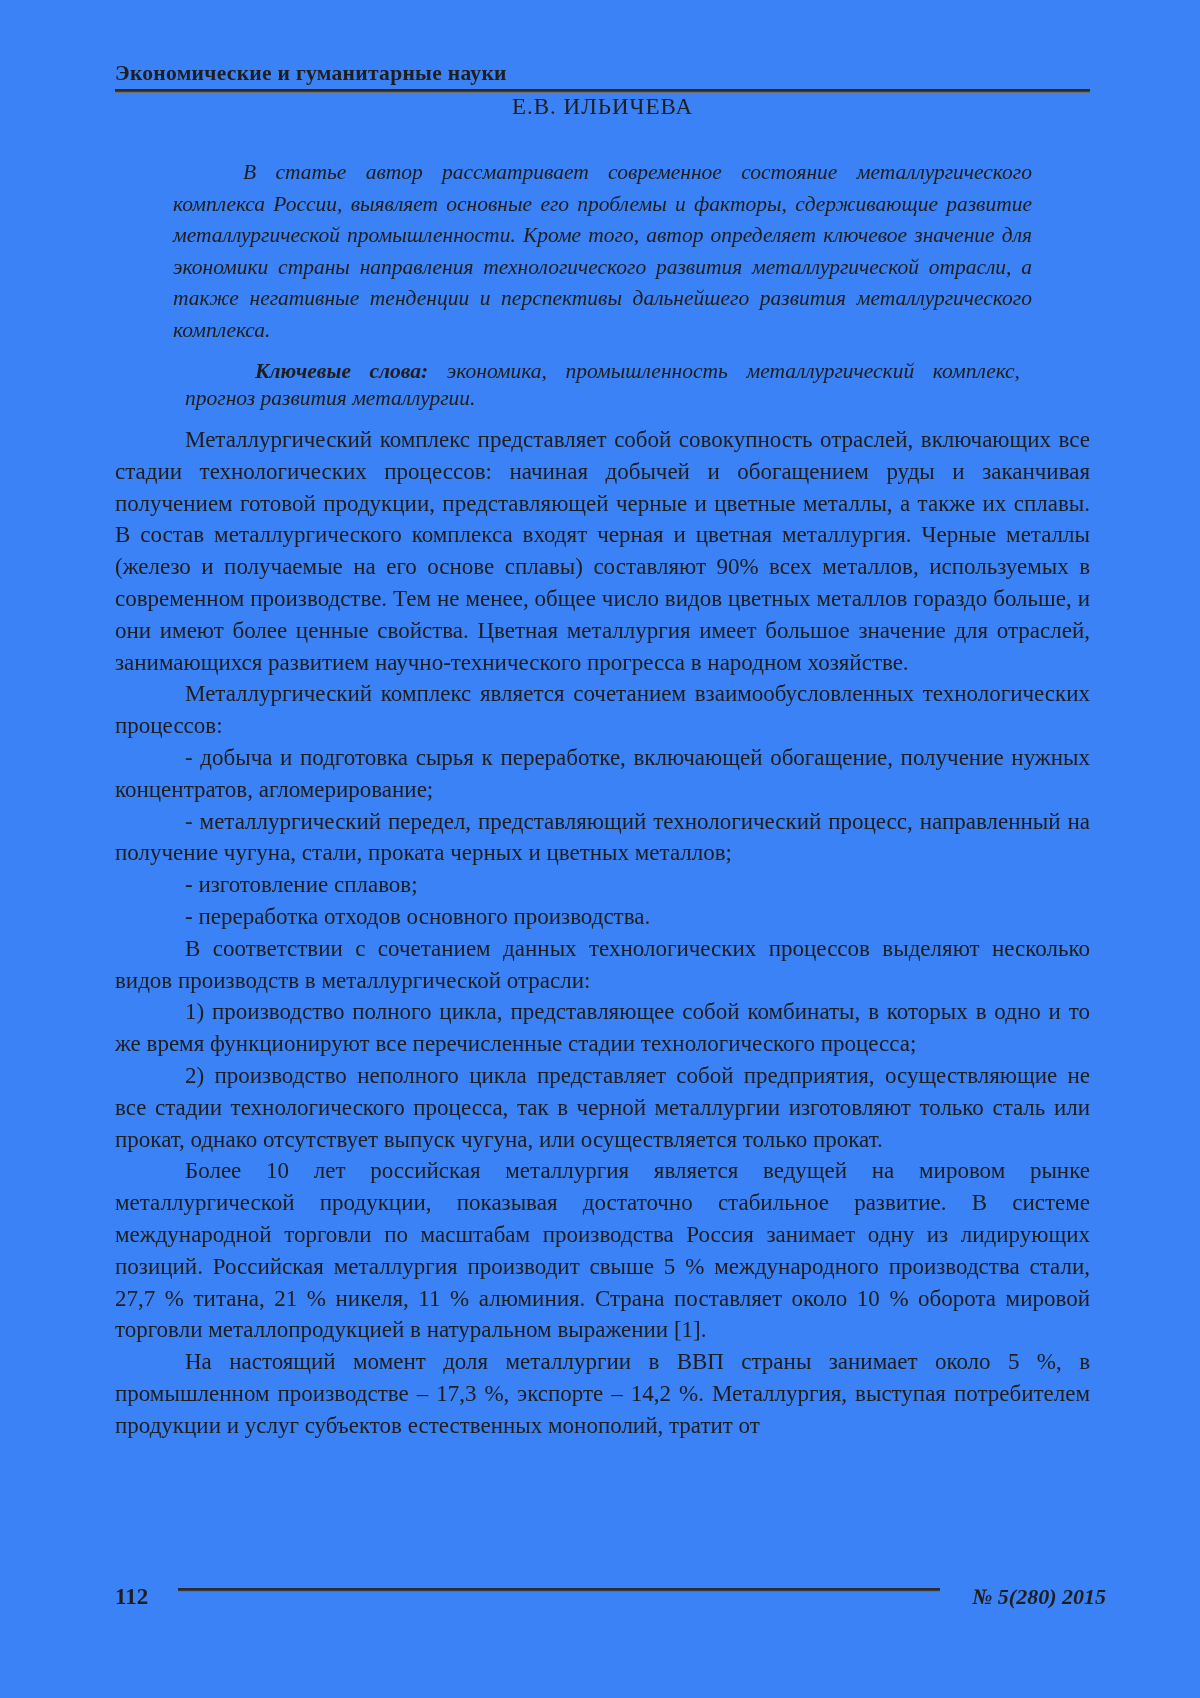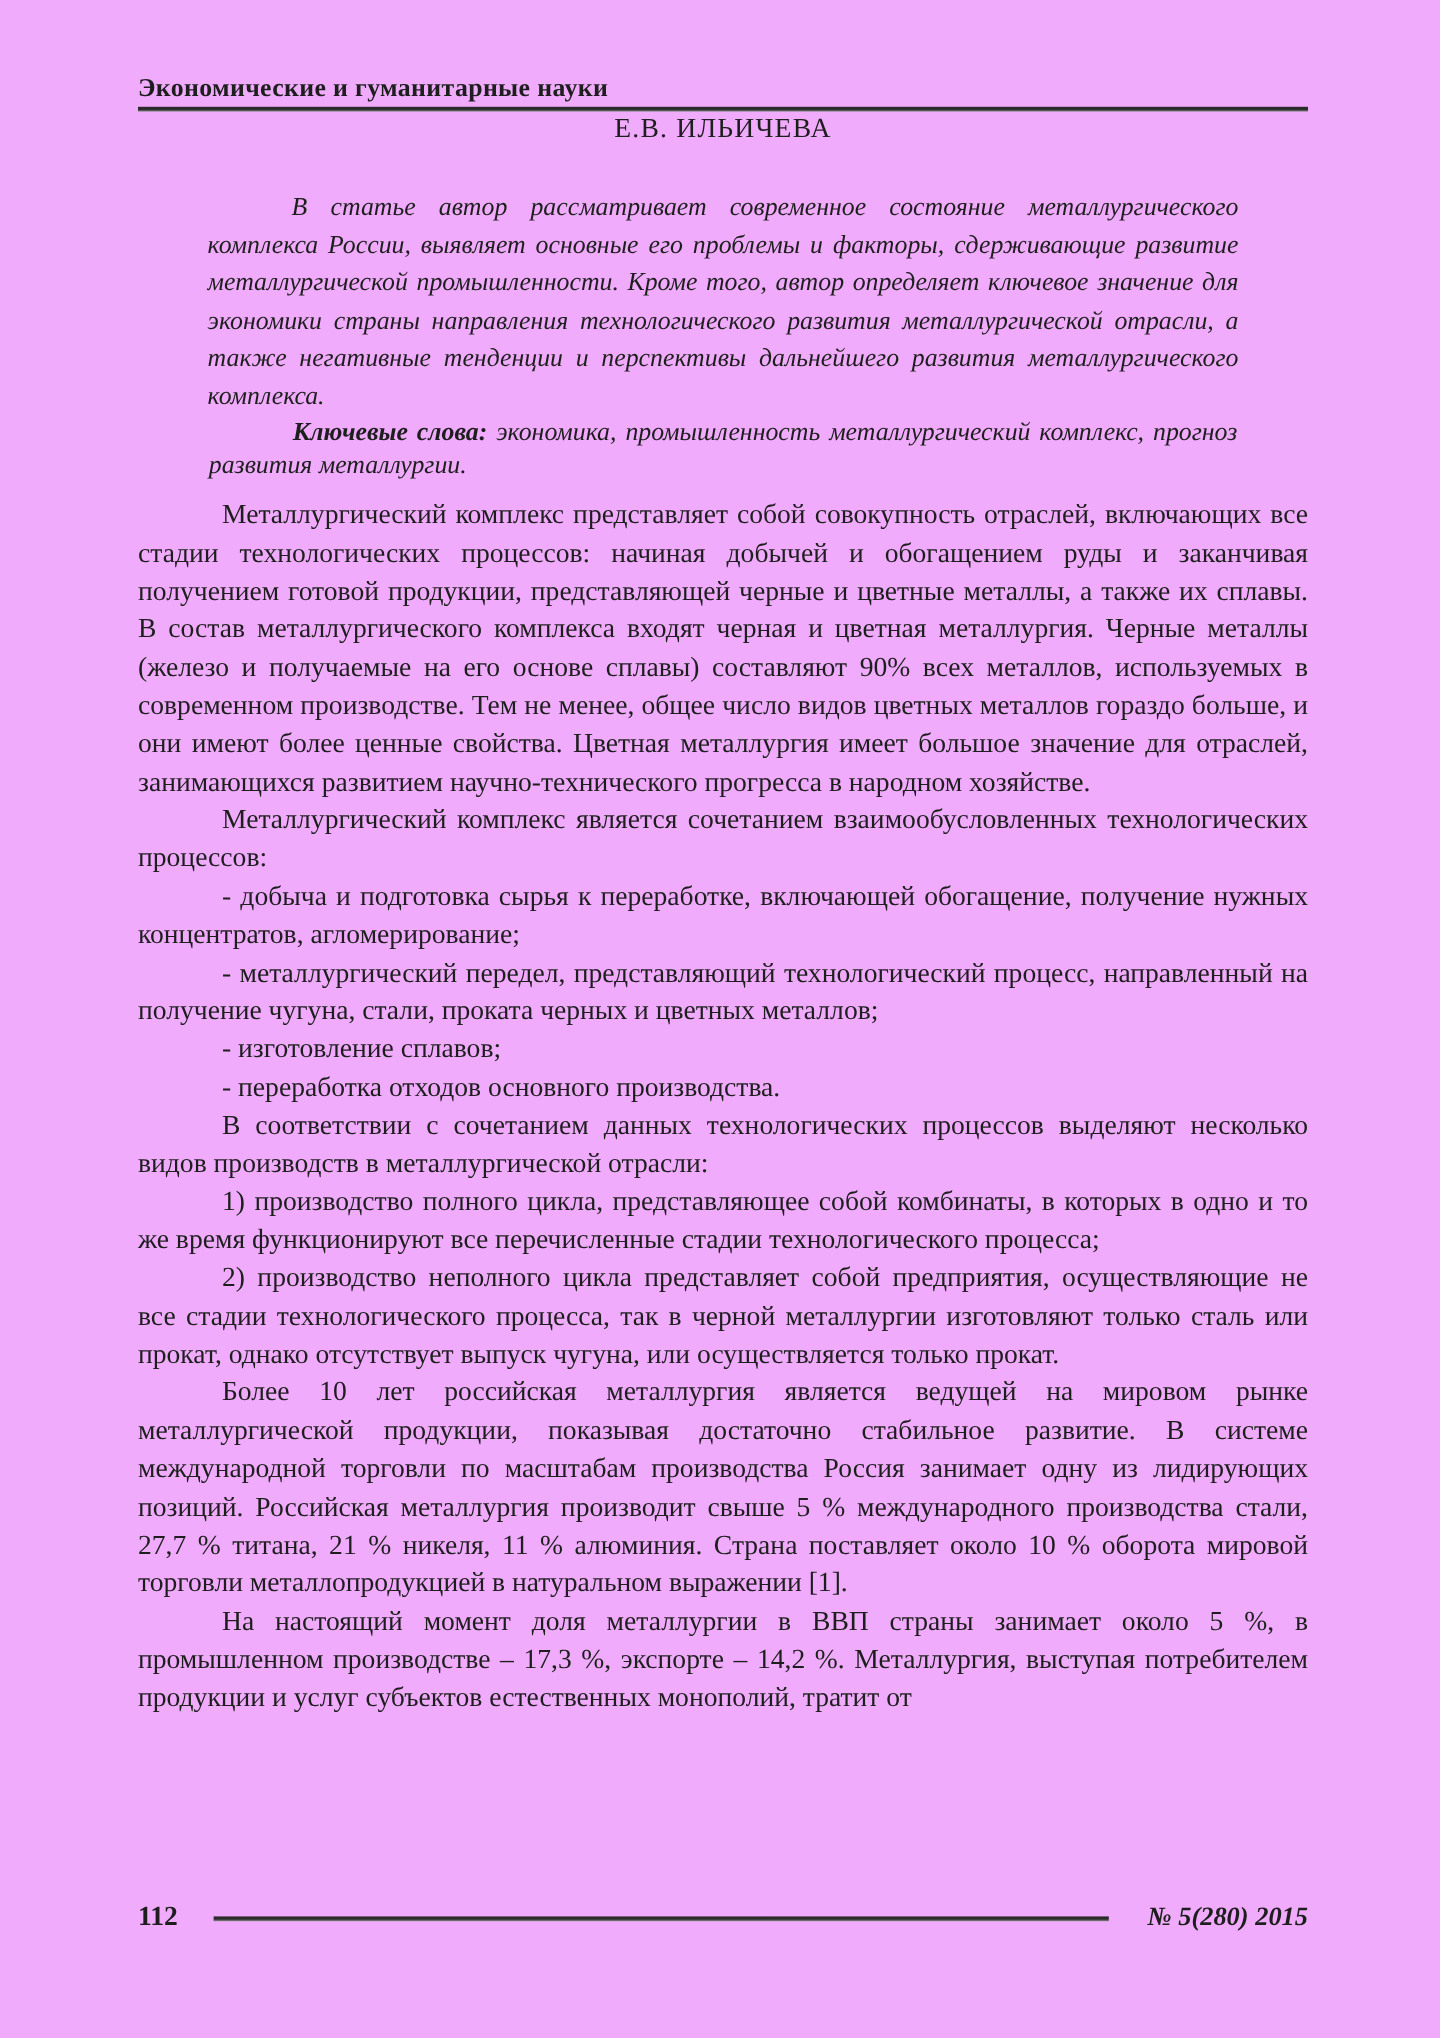--- a/index.html
+++ b/index.html
@@ -1,20 +1,20 @@
 <!DOCTYPE html>
 <html lang="ru"><head>
 <meta charset="utf-8">
 <style>
   html, body { margin: 0; padding: 0; background: #ffffff; }
   .page {
     position: relative;
     width: 1200px;
     height: 1698px;
-    background: #f0abfc;
+    background: #3b82f6;
     font-family: "Liberation Serif", serif;
     color: #1e1e1e;
     overflow: hidden;
     box-sizing: border-box;
   }
   .content { padding: 0 110px 0 115px; }
 
   
   .running-head { margin-top: 60px; }
   .journal-title {
@@ -46,40 +46,39 @@
     letter-spacing: 0.3px;
   }
 
   
   .abstract-block {
     margin: 36px 58px 0 58px;
     font-style: italic;
     text-align: justify;
   }
   .abstract-text { margin: 0; font-size: 21.5px; line-height: 31.5px; text-indent: 70px; }
-  .keywords-line { margin: 1px; font-size: 21.5px; line-height: 27px; text-indent: 70px; }
+  .keywords-line { margin: 12px; font-size: 21.5px; line-height: 27px; text-indent: 70px; }
   .keywords-label { font-weight: bold; }
 
   
   .body-section {
     margin-top: 12px;
     font-size: 23px;
     line-height: 31.8px;
     text-align: justify;
   }
   .body-section p { margin: 0; text-indent: 70px; }
 
   
   .page-footer {
     position: absolute;
     left: 115px;
-    right: 110px;
+    right: 94px;
     top: 1584px;
     display: flex;
-    align-items: center;
     gap: 16px;
   }
   .page-number { font-weight: bold; font-size: 23px; }
   .foot-rule {
     flex: 1;
     height: 4px;
     margin: 4px 16px 0 14px;
     background: linear-gradient(to bottom, #2b2b2b 0%, #2b2b2b 55%, #8a8a8a 100%);
   }
   .issue { font-weight: bold; font-style: italic; font-size: 22px; white-space: nowrap; }

